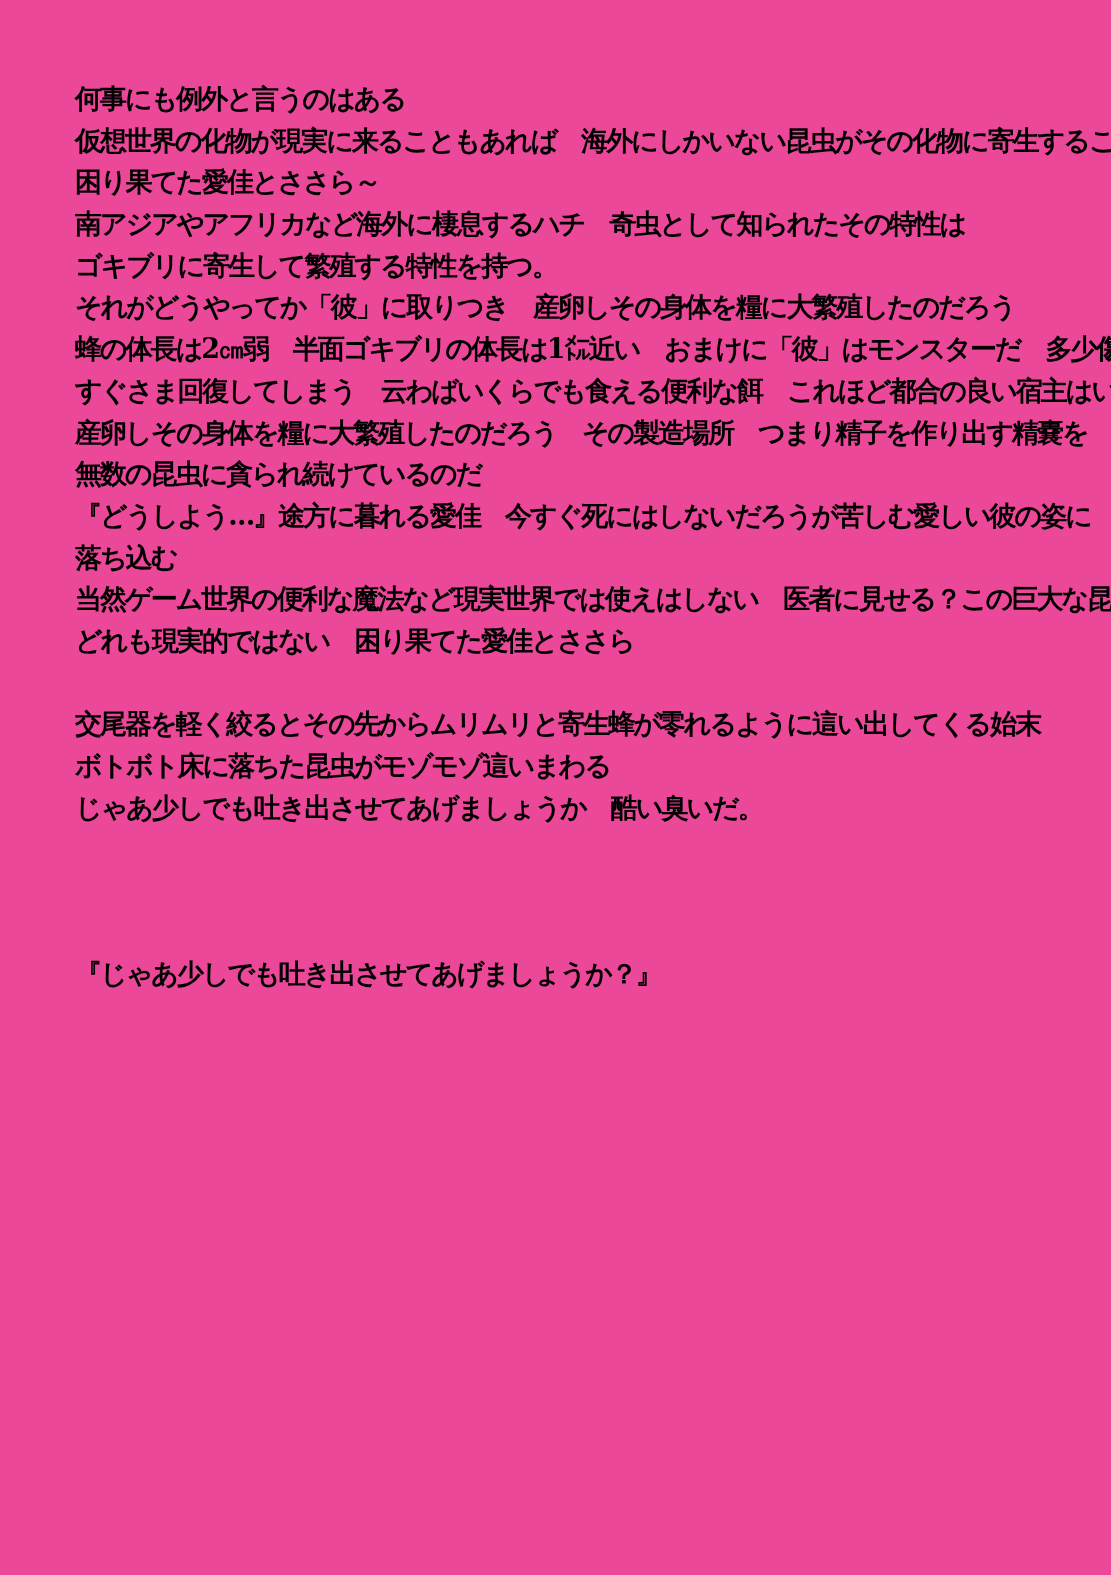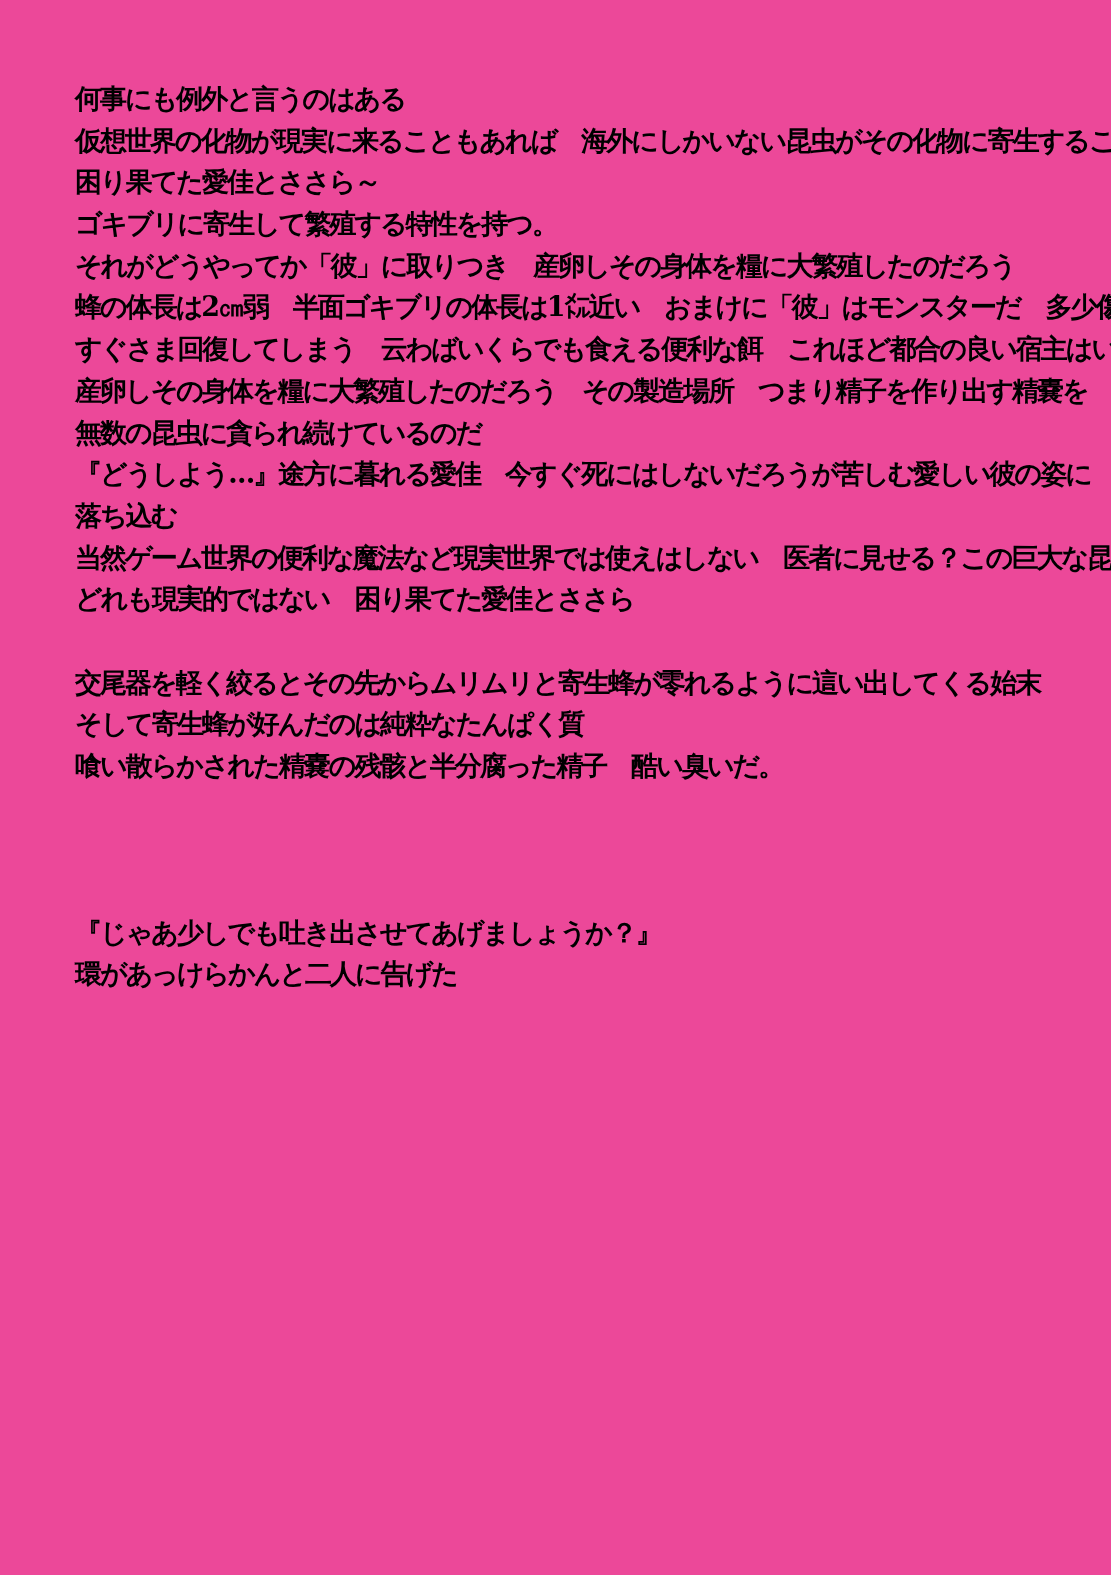--- a/index.html
+++ b/index.html
@@ -30,33 +30,33 @@
   }
 </style>
 </head>
 <body>
 
 <div class="page">
   <div class="doc-body">
     <div class="line">何事にも例外と言うのはある</div>
     <div class="line">仮想世界の化物が現実に来ることもあれば　海外にしかいない昆虫がその化物に寄生することも。</div>
     <div class="line">困り果てた愛佳とささら～</div>
+    <div class="line">南アジアやアフリカなど海外に棲息するハチ　奇虫として知られたその特性は</div>
     <div class="line">ゴキブリに寄生して繁殖する特性を持つ。</div>
     <div class="line">それがどうやってか「彼」に取りつき　産卵しその身体を糧に大繁殖したのだろう</div>
     <div class="line">蜂の体長は2㎝弱　半面ゴキブリの体長は1㍍近い　おまけに「彼」はモンスターだ　多少傷ついても</div>
     <div class="line">すぐさま回復してしまう　云わばいくらでも食える便利な餌　これほど都合の良い宿主はいない</div>
     <div class="line">産卵しその身体を糧に大繁殖したのだろう　その製造場所　つまり精子を作り出す精嚢を</div>
     <div class="line">無数の昆虫に貪られ続けているのだ</div>
     <div class="line">『どうしよう…』途方に暮れる愛佳　今すぐ死にはしないだろうが苦しむ愛しい彼の姿に</div>
     <div class="line">落ち込む</div>
     <div class="line">当然ゲーム世界の便利な魔法など現実世界では使えはしない　医者に見せる？この巨大な昆虫を</div>
     <div class="line">どれも現実的ではない　困り果てた愛佳とささら</div>
     <div class="line"></div>
     <div class="line">交尾器を軽く絞るとその先からムリムリと寄生蜂が零れるように這い出してくる始末</div>
-    <div class="line">そして寄生蜂が好んだのは純粋なたんぱく質</div>
-    <div class="line">喰い散らかされた精嚢の残骸と半分腐った精子　酷い臭いだ。</div>
+    <div class="line">ボトボト床に落ちた昆虫がモゾモゾ這いまわる</div>
+    <div class="line">じゃあ少しでも吐き出させてあげましょうか　酷い臭いだ。</div>
     <div class="line"></div>
     <div class="line"></div>
     <div class="line"></div>
     <div class="line">『じゃあ少しでも吐き出させてあげましょうか？』</div>
-    <div class="line">環があっけらかんと二人に告げた</div>
   </div>
 </div>
 
 </body></html>

